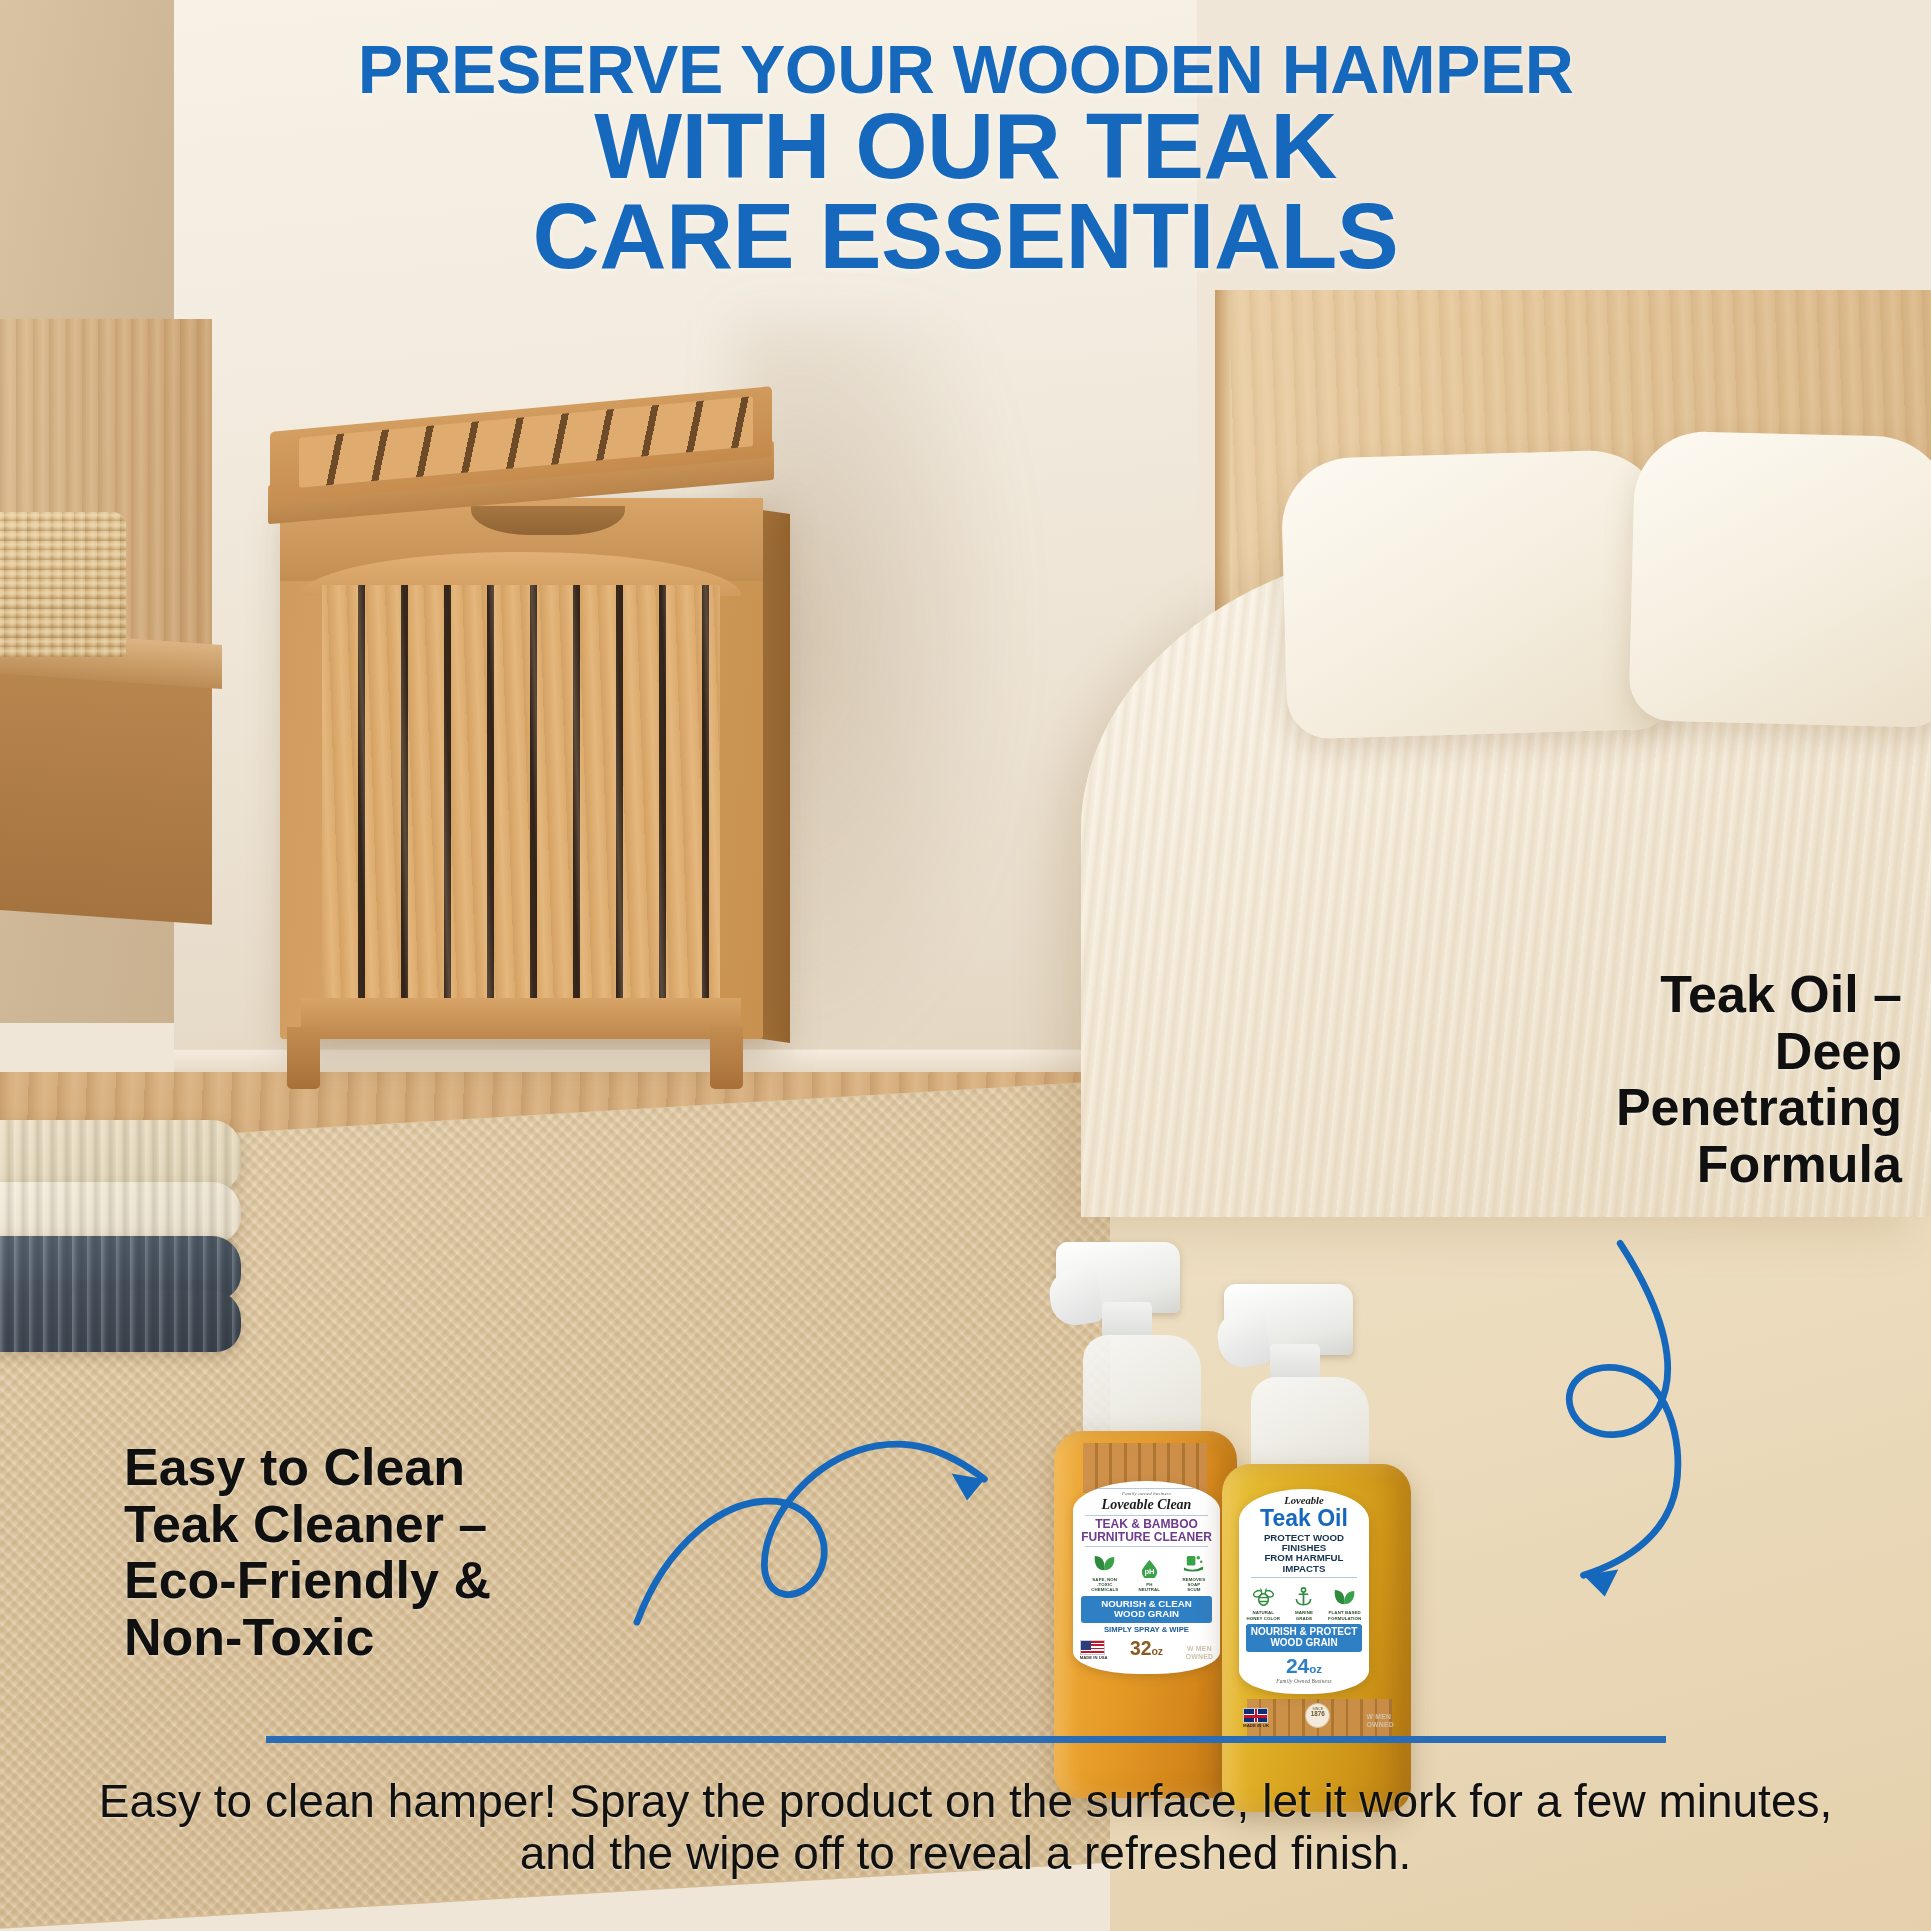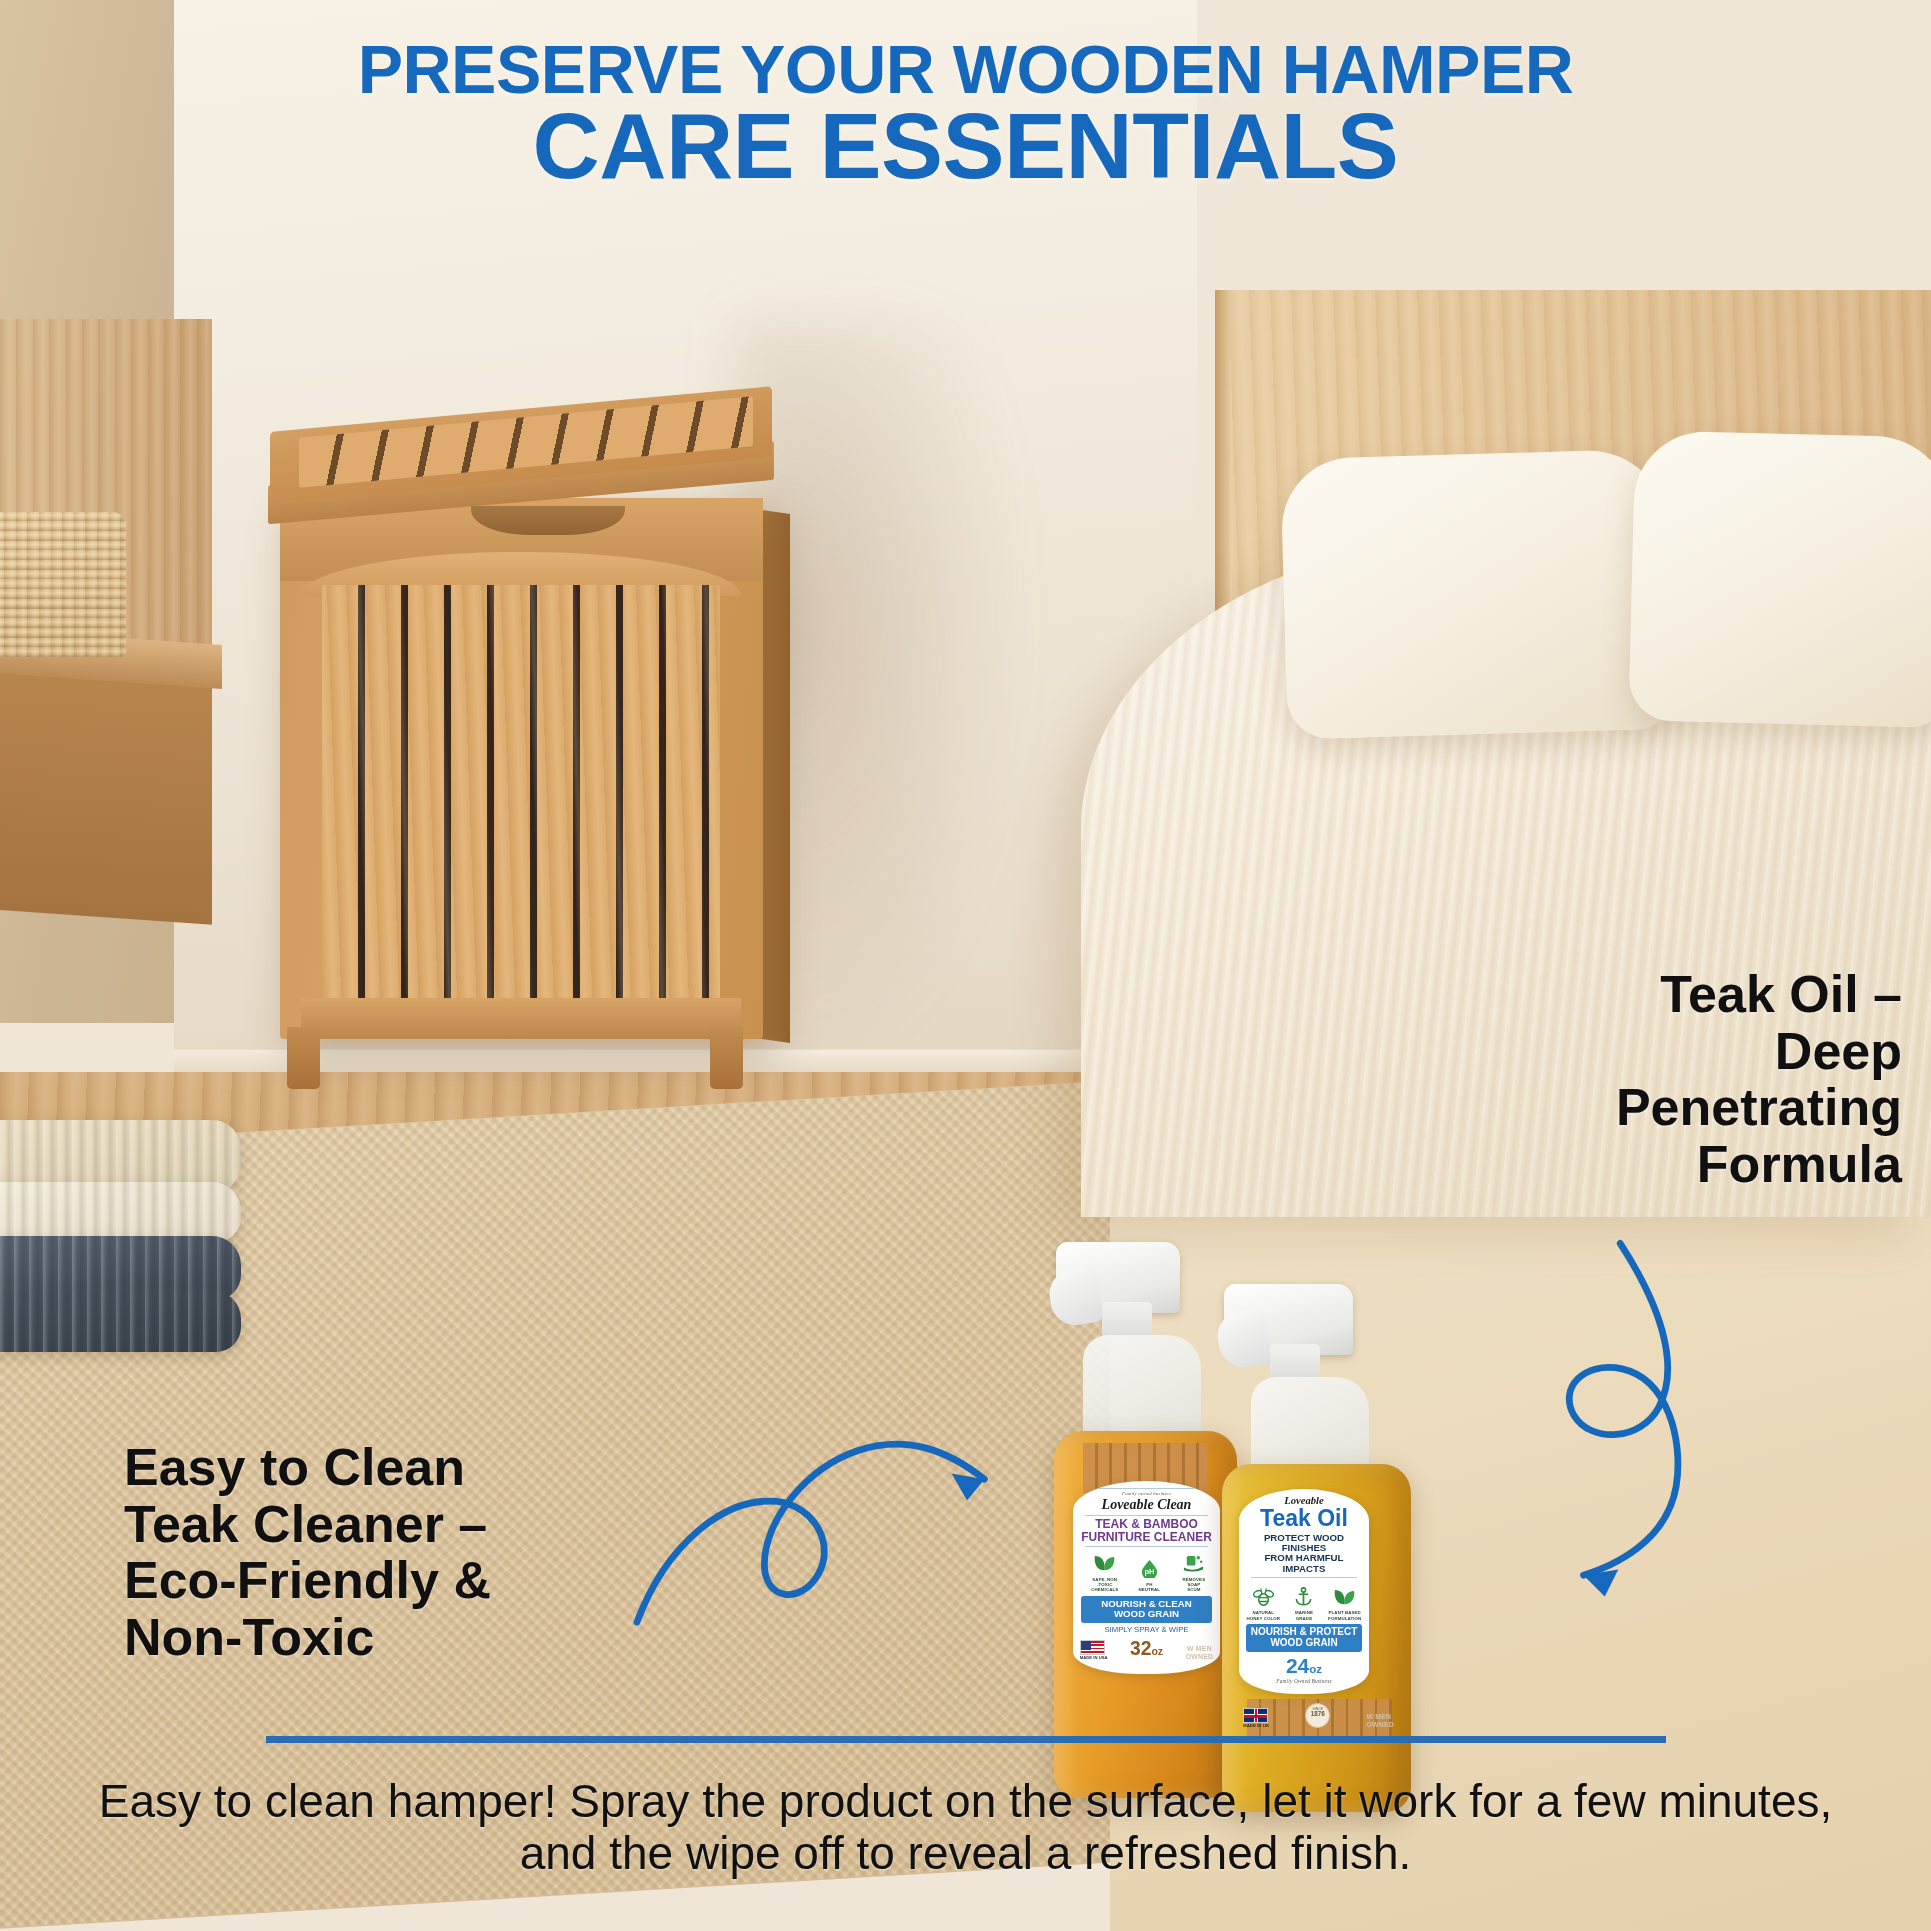--- a/index.html
+++ b/index.html
@@ -260,21 +260,21 @@
   .lbl-title-purple { color:#6d3a8e; font-weight:bold; line-height:1.04; }
   .lbl-title-blue { color:#1668bc; font-weight:bold; }
   .lbl-sub { color:#15324f; font-weight:bold; line-height:1.06; }
   .icon-row { display:flex; justify-content:space-around; align-items:flex-end; }
   .icon-cell { width:32%; }
   .icon-cap { font-size:4.4px; font-weight:bold; color:#2c4a2c; line-height:1.15; letter-spacing:0.1px; }
   .blue-band {
     background:#2f7fc4; color:#fff; font-weight:bold; line-height:1.08;
     border-radius:2.9px;
   }
-  .spray-line { color:#1b5c96; font-weight:normal; }
+  .spray-line { color:#1b5c96; font-weight:bold; }
   .oz { font-weight:bold; color:#8a5a22; }
   .oz-blue { font-weight:bold; color:#2f7fc4; }
   .women { font-weight:bold; color:#cfc2ac; font-size:6.8px; line-height:1.1; letter-spacing:0.3px; }
   .flag-us {
     width:25px;height:15.4px;
     background:
       linear-gradient(180deg,#c2172a 0 13%, #fff 13% 26%, #c2172a 26% 39%, #fff 39% 52%, #c2172a 52% 65%, #fff 65% 78%, #c2172a 78% 91%, #fff 91% 100%);
     position:relative; border:0.5px solid #ccc;
   }
   .flag-us::before {
@@ -551,20 +551,21 @@
     </svg>
 
     <svg class="arrow" style="left:1477px; top:1226px;" width="406" height="386" viewBox="0 0 420 400">
       <path d="M148 18 C196 92 208 150 188 188 C170 222 118 226 100 196 C84 168 110 140 150 148 C196 158 214 220 206 270 C198 316 160 346 110 362" fill="none" stroke="#1668BC" stroke-width="7" stroke-linecap="round"></path>
       <path d="M110 362 L146 356 L132 384 Z" fill="#1668BC"></path>
     </svg>
   </div>
 
   <div class="headline">
     <div class="hl1">PRESERVE YOUR WOODEN HAMPER</div>
+    <div class="hl2">WITH OUR TEAK</div>
     <div class="hl3">CARE ESSENTIALS</div>
   </div>
 
   <div class="callout callout-left">Easy to Clean
 Teak Cleaner –
 Eco-Friendly &amp;
 Non-Toxic</div>
   <div class="callout callout-right">Teak Oil –
 Deep
 Penetrating

